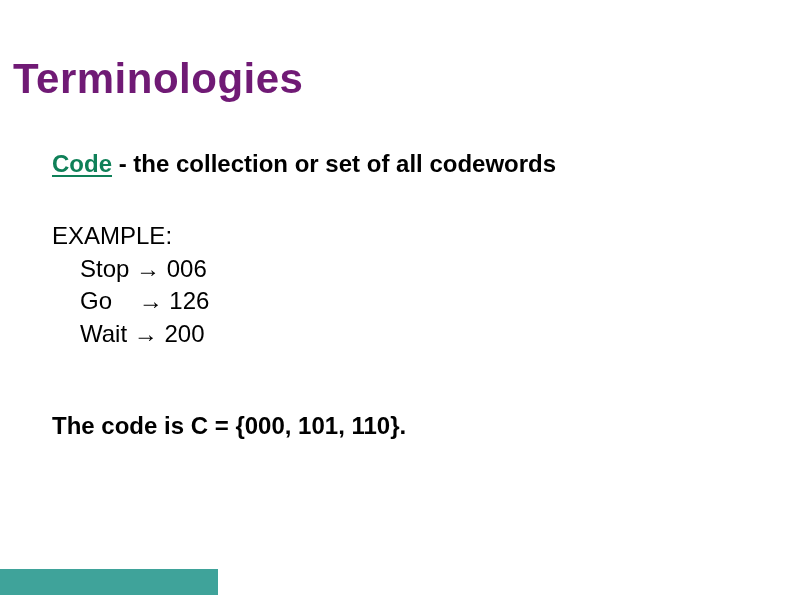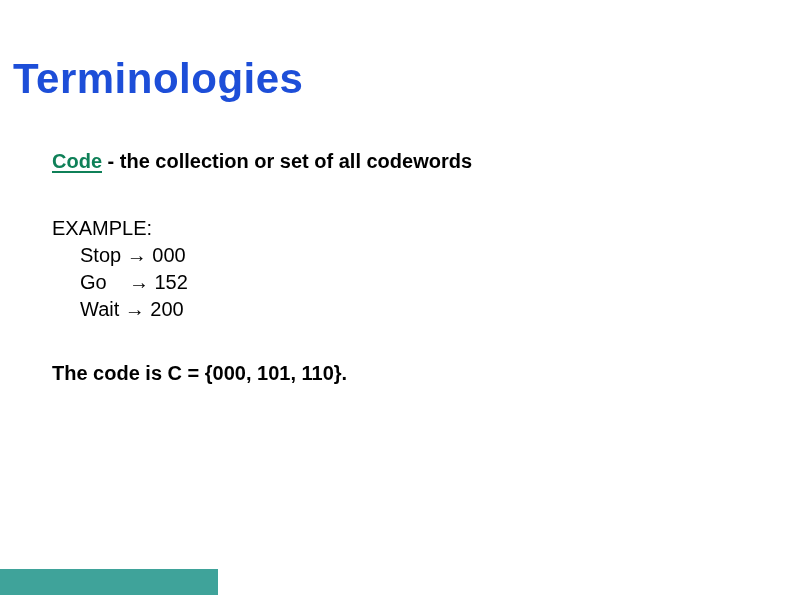--- a/index.html
+++ b/index.html
@@ -19,49 +19,49 @@
     height: 595px;
     box-sizing: border-box;
   }
   .title {
     position: absolute;
     left: 13px;
     top: 55px;
     font-size: 42px;
     font-weight: bold;
     letter-spacing: 0.5px;
-    color: #1d4ed8; 
+    color: #701a75; 
   }
   .body {
     position: absolute;
     left: 52px;
     top: 148px;
     width: 700px;
-    font-size: 20px;
+    font-size: 24px;
     line-height: 1.35;
   }
   .term-line {
     margin-bottom: 40px;
   }
   .term-name {
     font-weight: bold;
     color: #0f8058; 
     text-decoration: underline;
     text-decoration-color: #0f8058;
     text-underline-offset: 3px;
   }
   .term-sep {
     font-weight: bold;
   }
   .term-def {
     font-weight: bold;
     color: #000;
   }
   .example-block {
-    margin-bottom: 37px;
+    margin-bottom: 60px;
   }
   .example-header {
     font-weight: normal;
   }
   .mapping {
     padding-left: 28px;
   }
   .mapping-row {
     white-space: pre;
   }
@@ -87,22 +87,22 @@
 
     <div class="term-line">
       <span class="term-name">Code</span>
       <span class="term-sep"> - </span>
       <span class="term-def">the collection or set of all codewords</span>
     </div>
 
     <div class="example-block">
       <div class="example-header">EXAMPLE:</div>
       <div class="mapping">
-        <div class="mapping-row"><span>Stop → 000</span></div>
-        <div class="mapping-row"><span>Go    → 152</span></div>
+        <div class="mapping-row"><span>Stop → 006</span></div>
+        <div class="mapping-row"><span>Go    → 126</span></div>
         <div class="mapping-row"><span>Wait → 200</span></div>
       </div>
     </div>
 
     <div class="code-line">The code is C = {000, 101, 110}.</div>
 
   </div>
 
   <div class="bottom-bar"></div>
 

